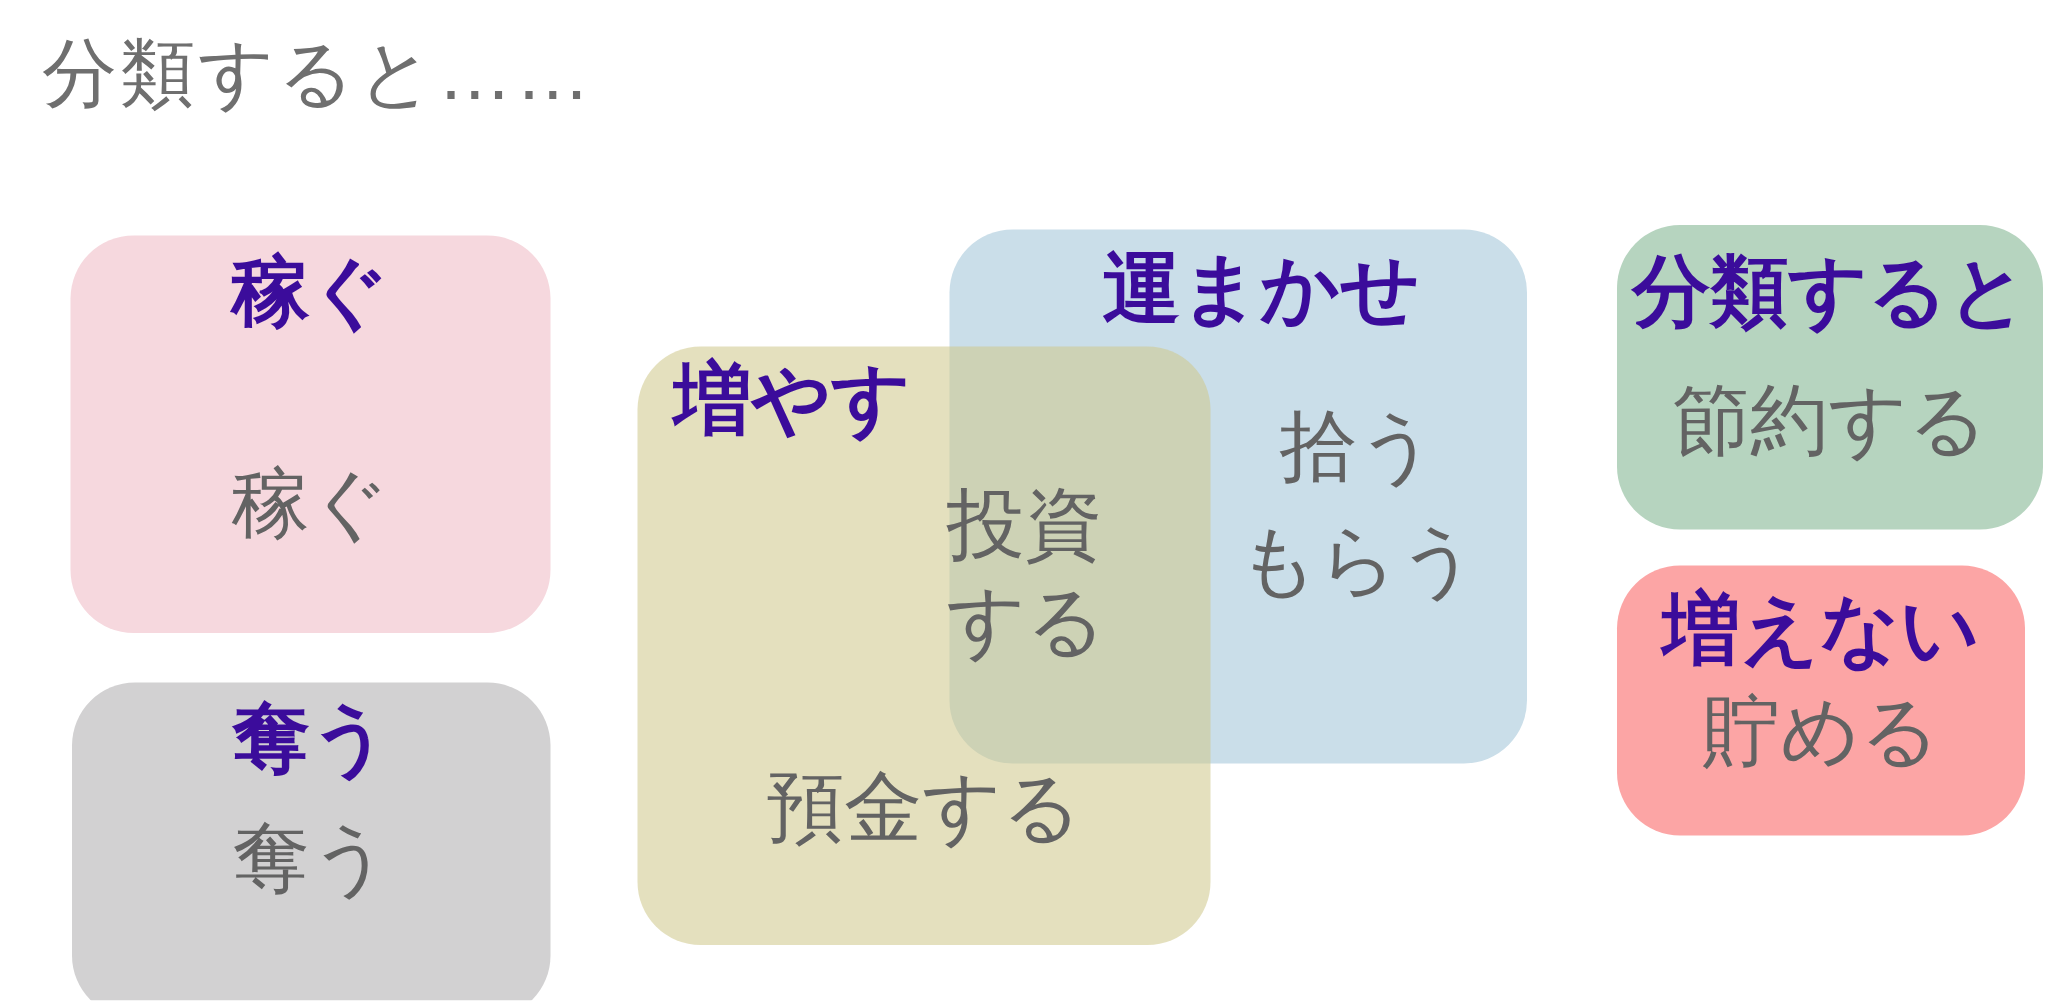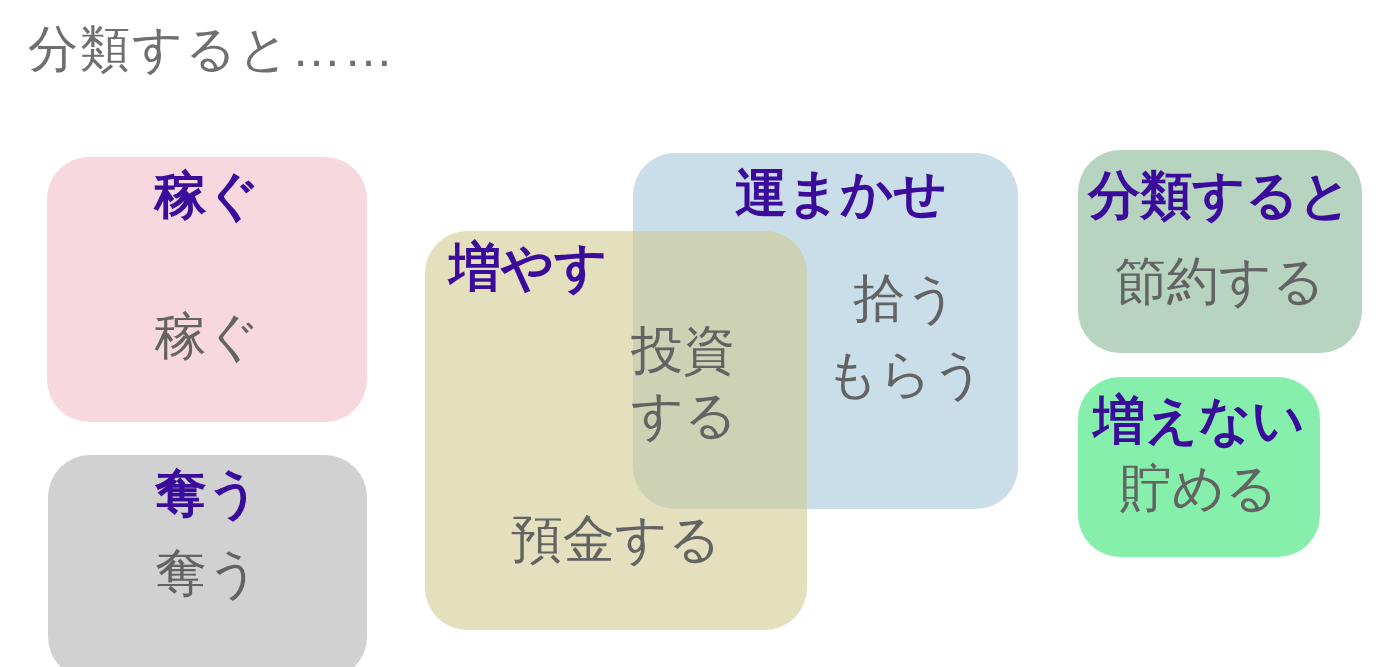--- a/index.html
+++ b/index.html
@@ -23,21 +23,21 @@
   }
   .box {
     position: absolute;
     border-radius: 42px;
   }
   .box-earn   { left: 47px;  top: 157px; width: 320px; height: 265px; background: #F6D8DE; z-index: 1; }
   .box-take   { left: 48px;  top: 455px; width: 319px; height: 224px; background: #D2D1D2; z-index: 1; }
   .box-luck   { left: 633px; top: 133px; width: 385px; height: 356px; background: #CADEE9; z-index: 1; margin-top: 20px; }
   .box-incr   { left: 425px; top: 231px; width: 382px; height: 399px; background: rgba(207,200,140,0.57); z-index: 2; }
   .box-reduce { left: 1078px; top: 150px; width: 284px; height: 203px; background: #B6D4BF; z-index: 1; }
-  .box-nogrow { left: 1078px; top: 377px; width: 242px; height: 180px; background: #86efac; z-index: 1; }
+  .box-nogrow { left: 1078px; top: 377px; width: 242px; height: 180px; background: #fca5a5; z-index: 1; padding-left: 30px; }
 
   .box-label {
     position: absolute;
     font-size: 52px;
     font-weight: 700;
     color: #3B0C9B;
     line-height: 1.2;
     white-space: nowrap;
   }
   .box-item {

